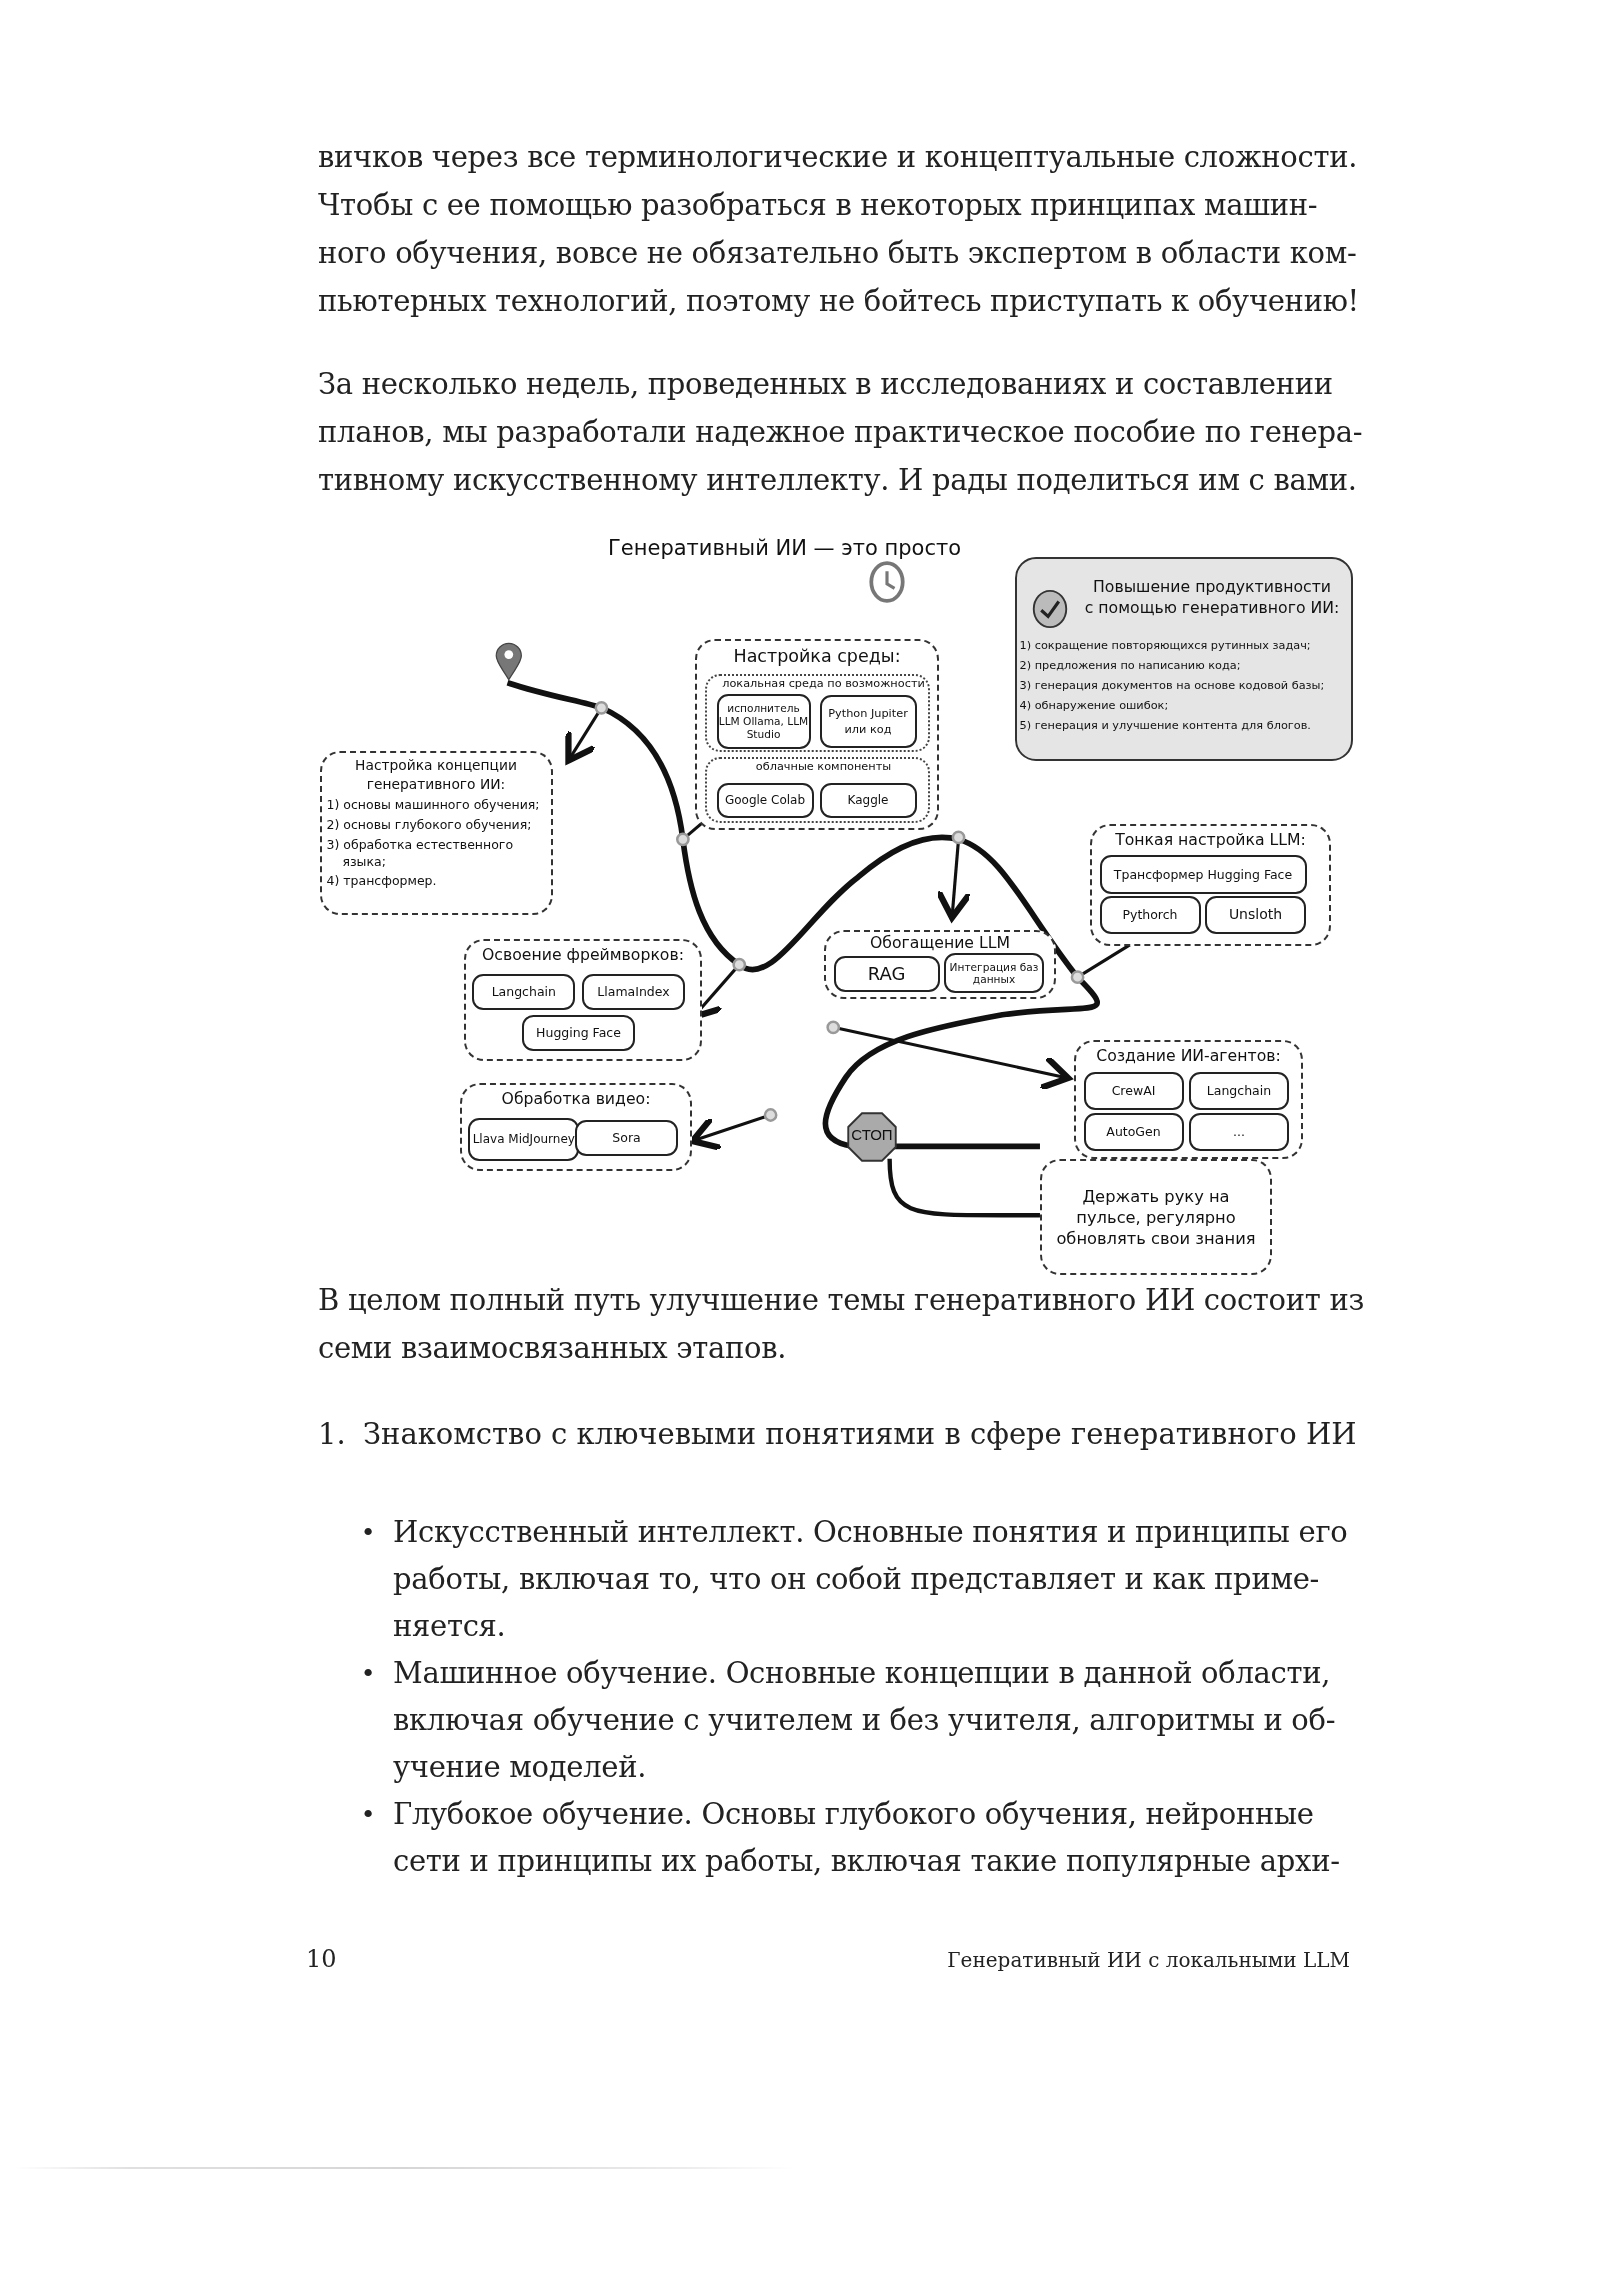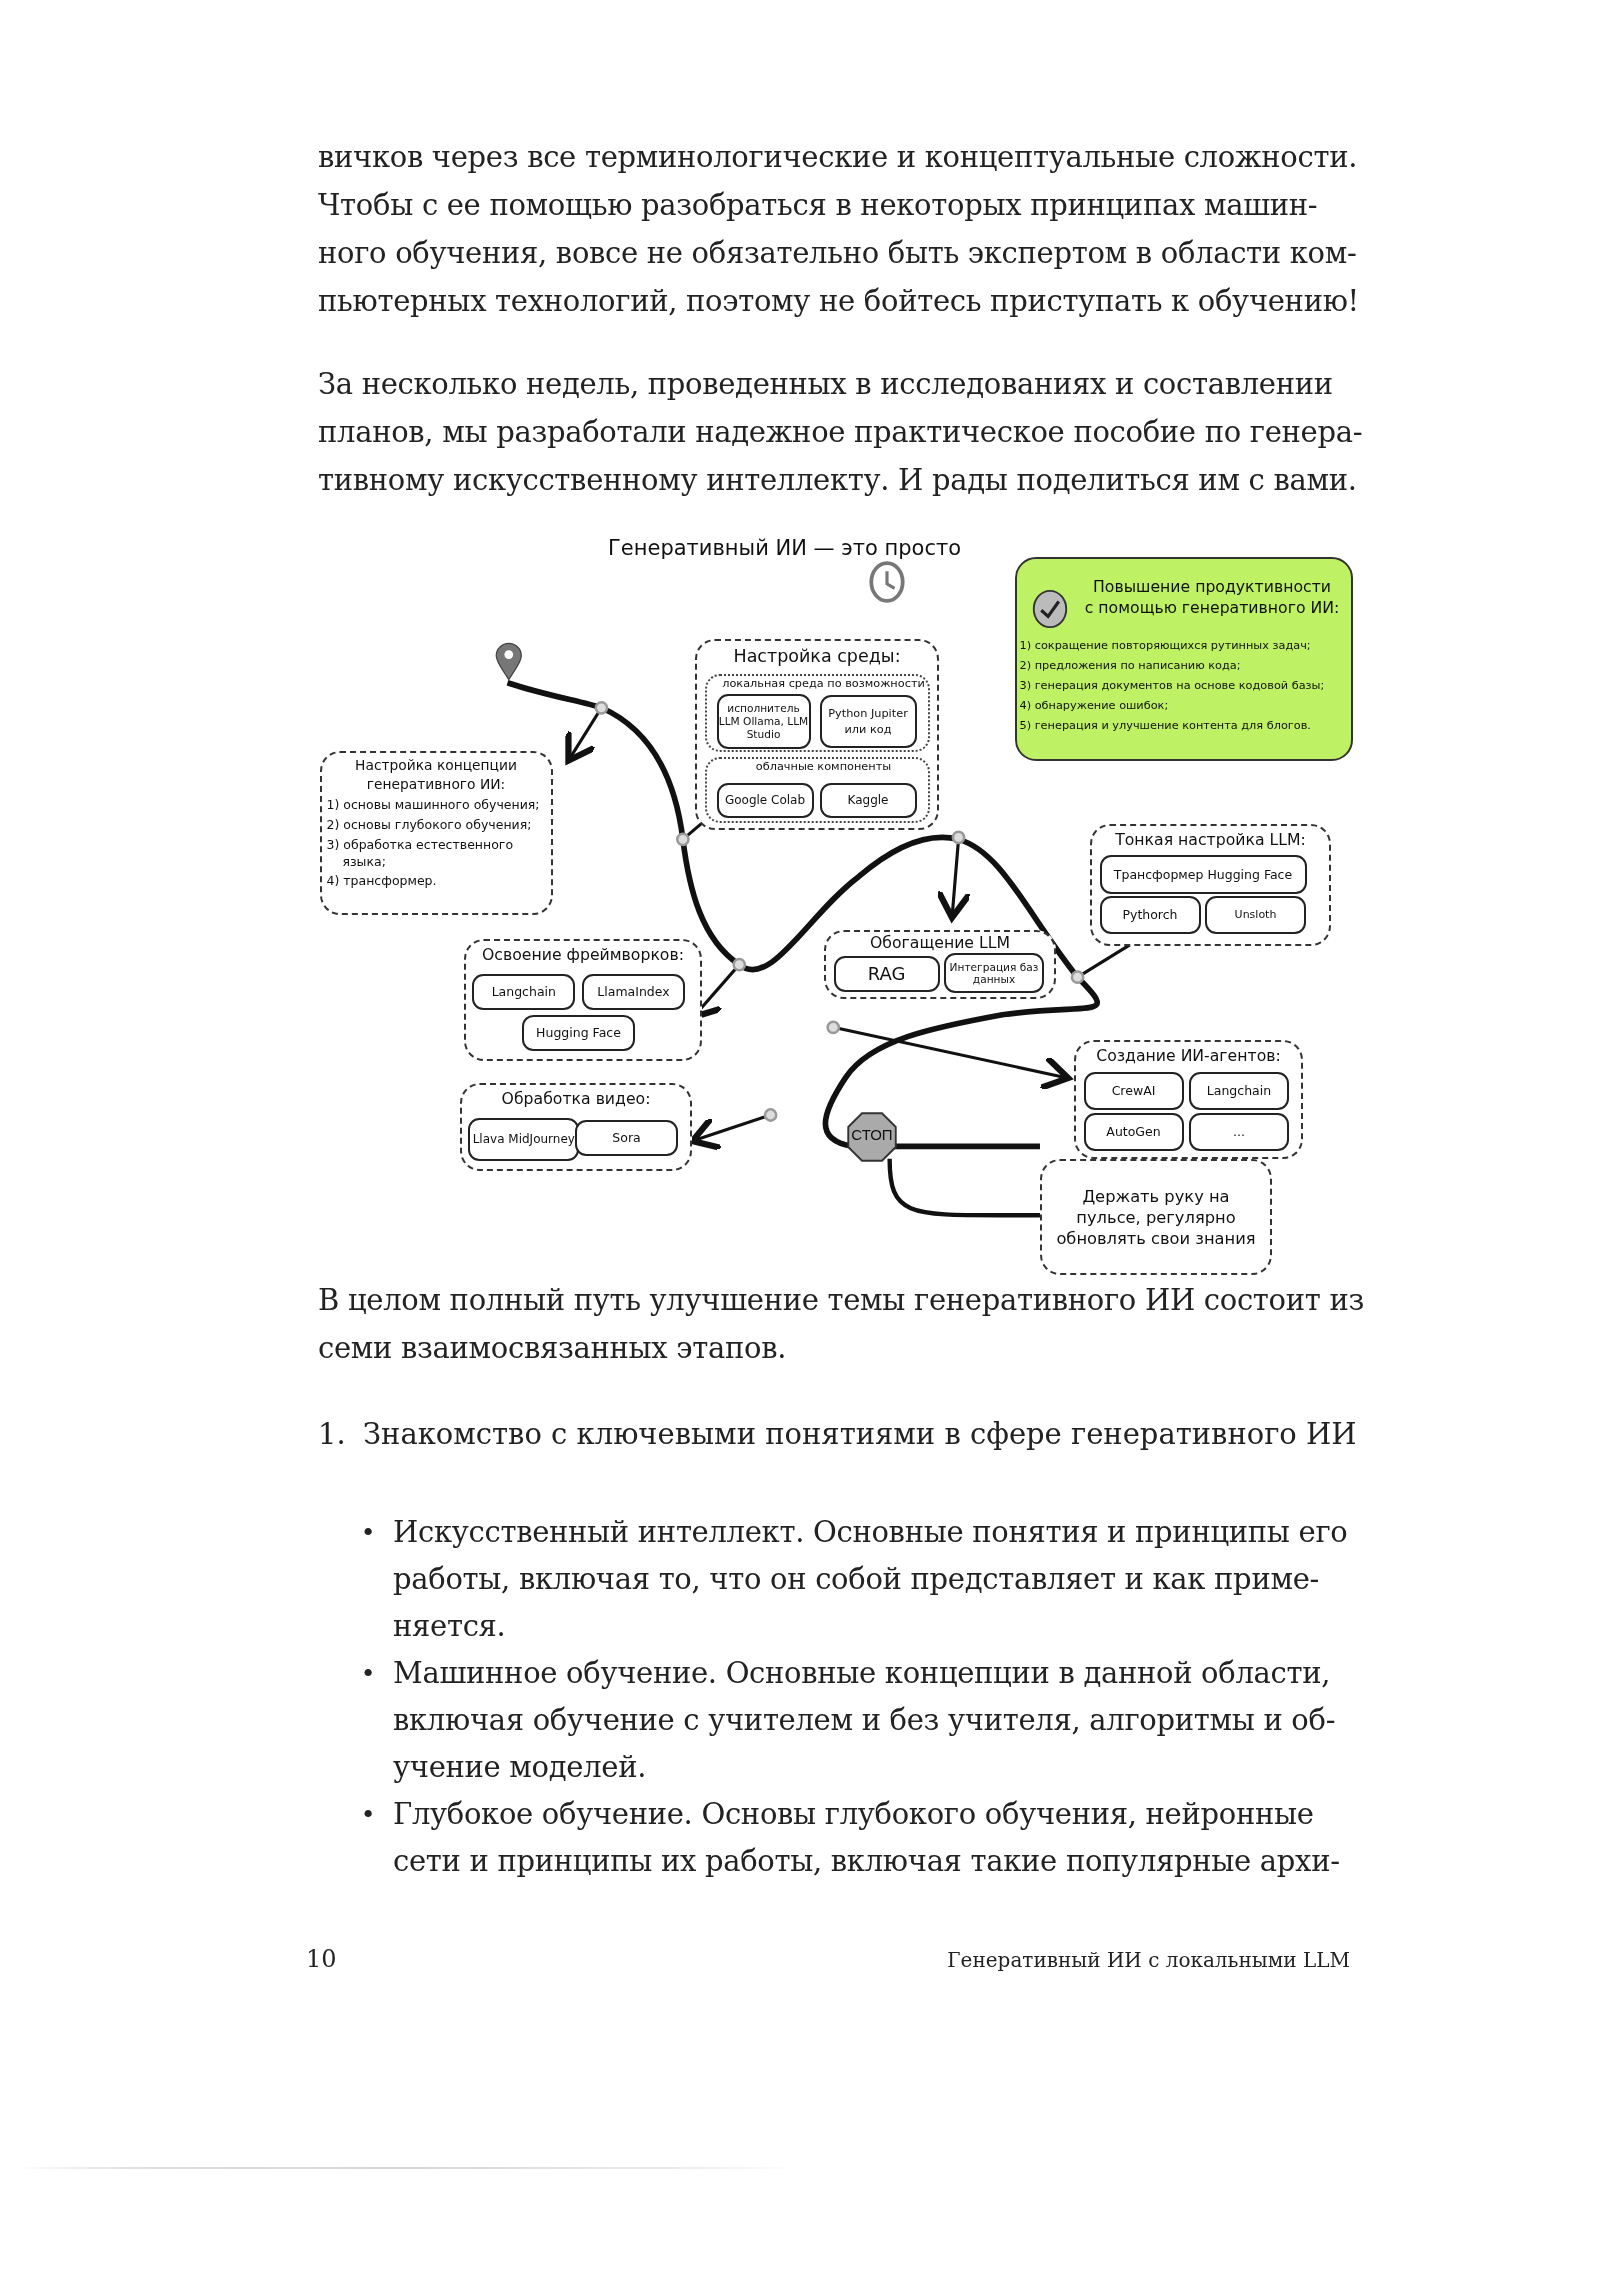--- a/index.html
+++ b/index.html
@@ -20,21 +20,21 @@
   
   .diagram { position:absolute; left:307px; top:526px; width:1065px; height:752px; }
   .hand { font-family:"DejaVu Sans", sans-serif; color:#111; }
   .dg-title { position:absolute; left:301px; top:10px; font-size:21px; white-space:nowrap; }
   .dbox { position:absolute; border:2.5px dashed #333; border-radius:20px; background:#fff; box-sizing:border-box; }
   .sbox { position:absolute; border:2.5px solid #222; border-radius:11.3px; background:#fff; box-sizing:border-box; display:flex; align-items:center; justify-content:center; text-align:center; font-size:13px; line-height:15.7px; }
   .dot-box { position:absolute; border:2.5px dotted #444; border-radius:15px; box-sizing:border-box; }
   .box-title { position:absolute; left:0; right:0; text-align:center; font-size:17.5px; white-space:nowrap; }
   .box-sub { position:absolute; left:13px; right:0; text-align:center; font-size:12.5px; white-space:nowrap; }
   .list-line { position:absolute; font-size:12.5px; white-space:nowrap; }
-  .solid-card { position:absolute; border:2.5px solid #333; border-radius:21px; background:#bef264; box-sizing:border-box; }
+  .solid-card { position:absolute; border:2.5px solid #333; border-radius:21px; background:#e5e5e5; box-sizing:border-box; }
   svg.roads { position:absolute; left:0; top:0; width:1065px; height:752px; overflow:visible; }
 </style>
 </head>
 <body>
 
 <div class="page">
 
   <div class="body-text para" style="top:133px;">
     <p>вичков через все терминологические и концептуальные сложности.</p>
     <p>Чтобы с ее помощью разобраться в некоторых принципах машин-</p>
@@ -123,21 +123,21 @@
       <div class="list-line" style="left:5px; top:64px;">2) основы глубокого обучения;</div>
       <div class="list-line" style="left:5px; top:84px;">3) обработка естественного</div>
       <div class="list-line" style="left:5px; top:101px; white-space:pre;">    языка;</div>
       <div class="list-line" style="left:5px; top:120px;">4) трансформер.</div>
     </div>
 
     <div class="dbox" style="left:783px; top:298px; width:241px; height:122px;">
       <div class="box-title" style="top:3.8px; font-size:15.7px;">Тонкая настройка LLM:</div>
       <div class="sbox" style="left:7.5px; top:29px; width:207px; height:39px; font-size:12.5px;">Трансформер Hugging Face</div>
       <div class="sbox" style="left:7.5px; top:70px; width:101px; height:38px; font-size:12.5px;">Pythorch</div>
-      <div class="sbox" style="left:113px; top:70px; width:101px; height:38px; font-size:11px;">Unsloth</div>
+      <div class="sbox" style="left:113px; top:70px; width:101px; height:38px; font-size:14px;">Unsloth</div>
     </div>
 
     <div class="dbox" style="left:157px; top:413px; width:238px; height:122px;">
       <div class="box-title" style="top:3.8px; font-size:15.7px;">Освоение фреймворков:</div>
       <div class="sbox" style="left:6.3px; top:33px; width:103px; height:36px; font-size:12.5px;">Langchain</div>
       <div class="sbox" style="left:116px; top:33px; width:103px; height:36px; font-size:12.5px;">LlamaIndex</div>
       <div class="sbox" style="left:56px; top:74px; width:113px; height:36px; font-size:12.5px;">Hugging Face</div>
     </div>
 
     <div class="dbox" style="left:517px; top:404px; width:232px; height:69px;">

